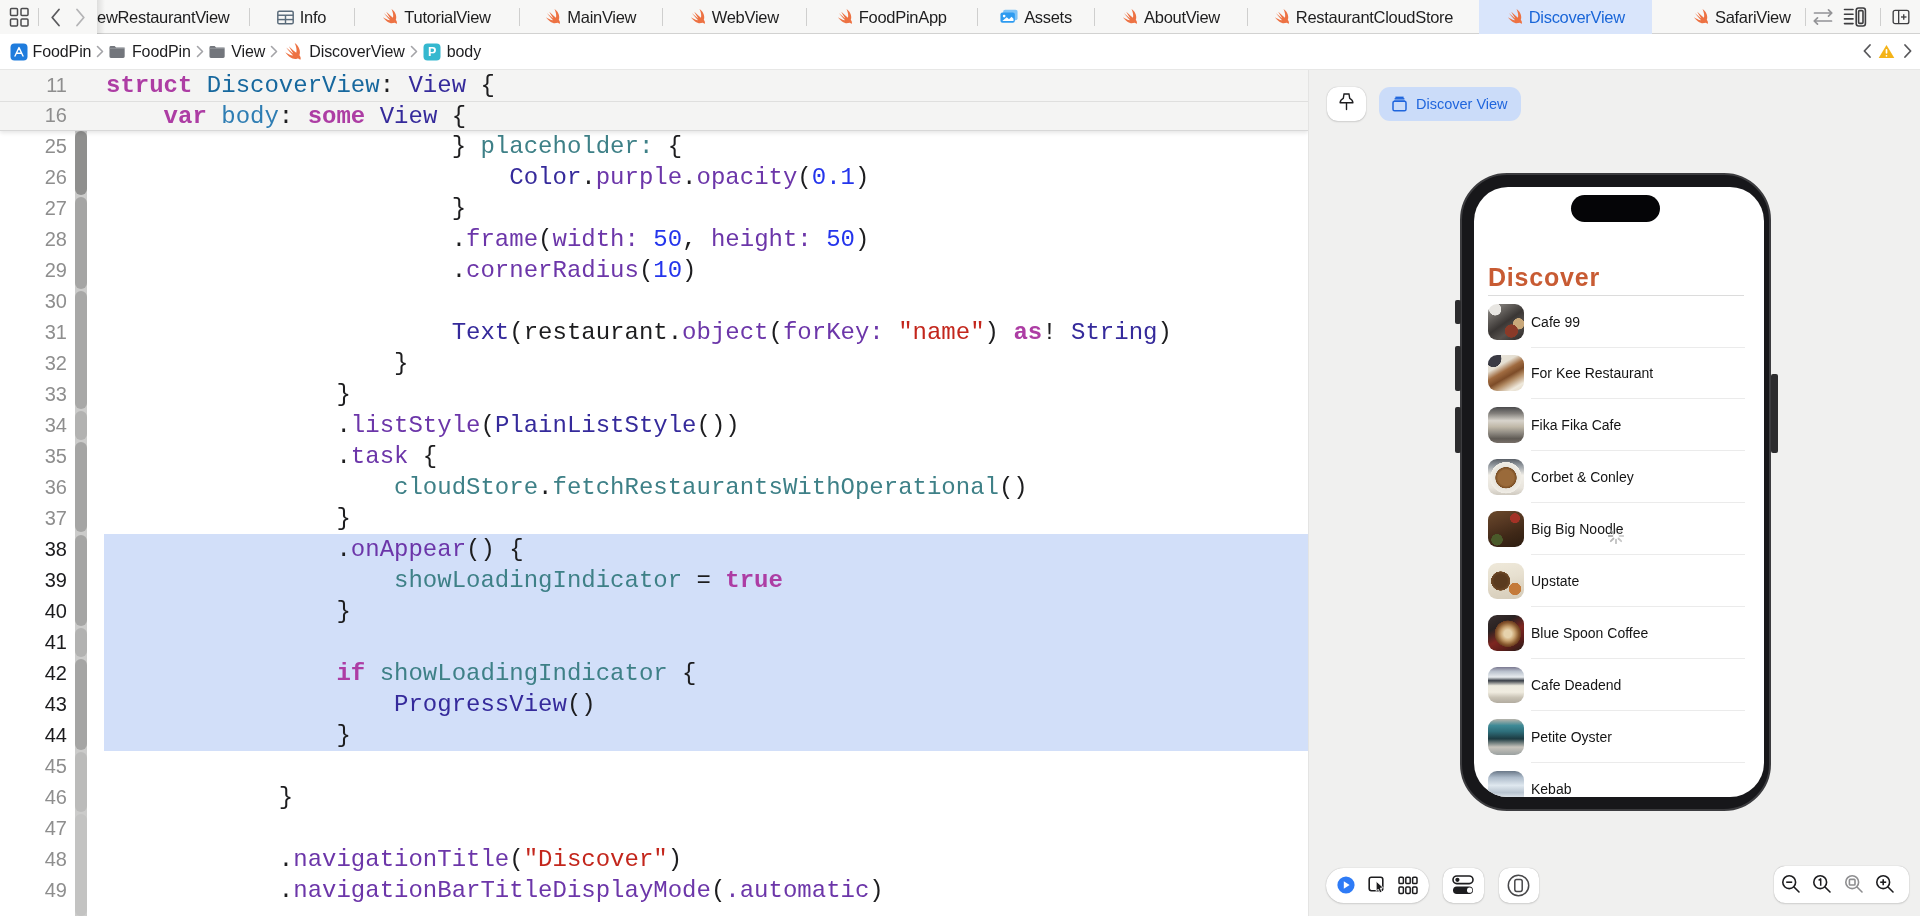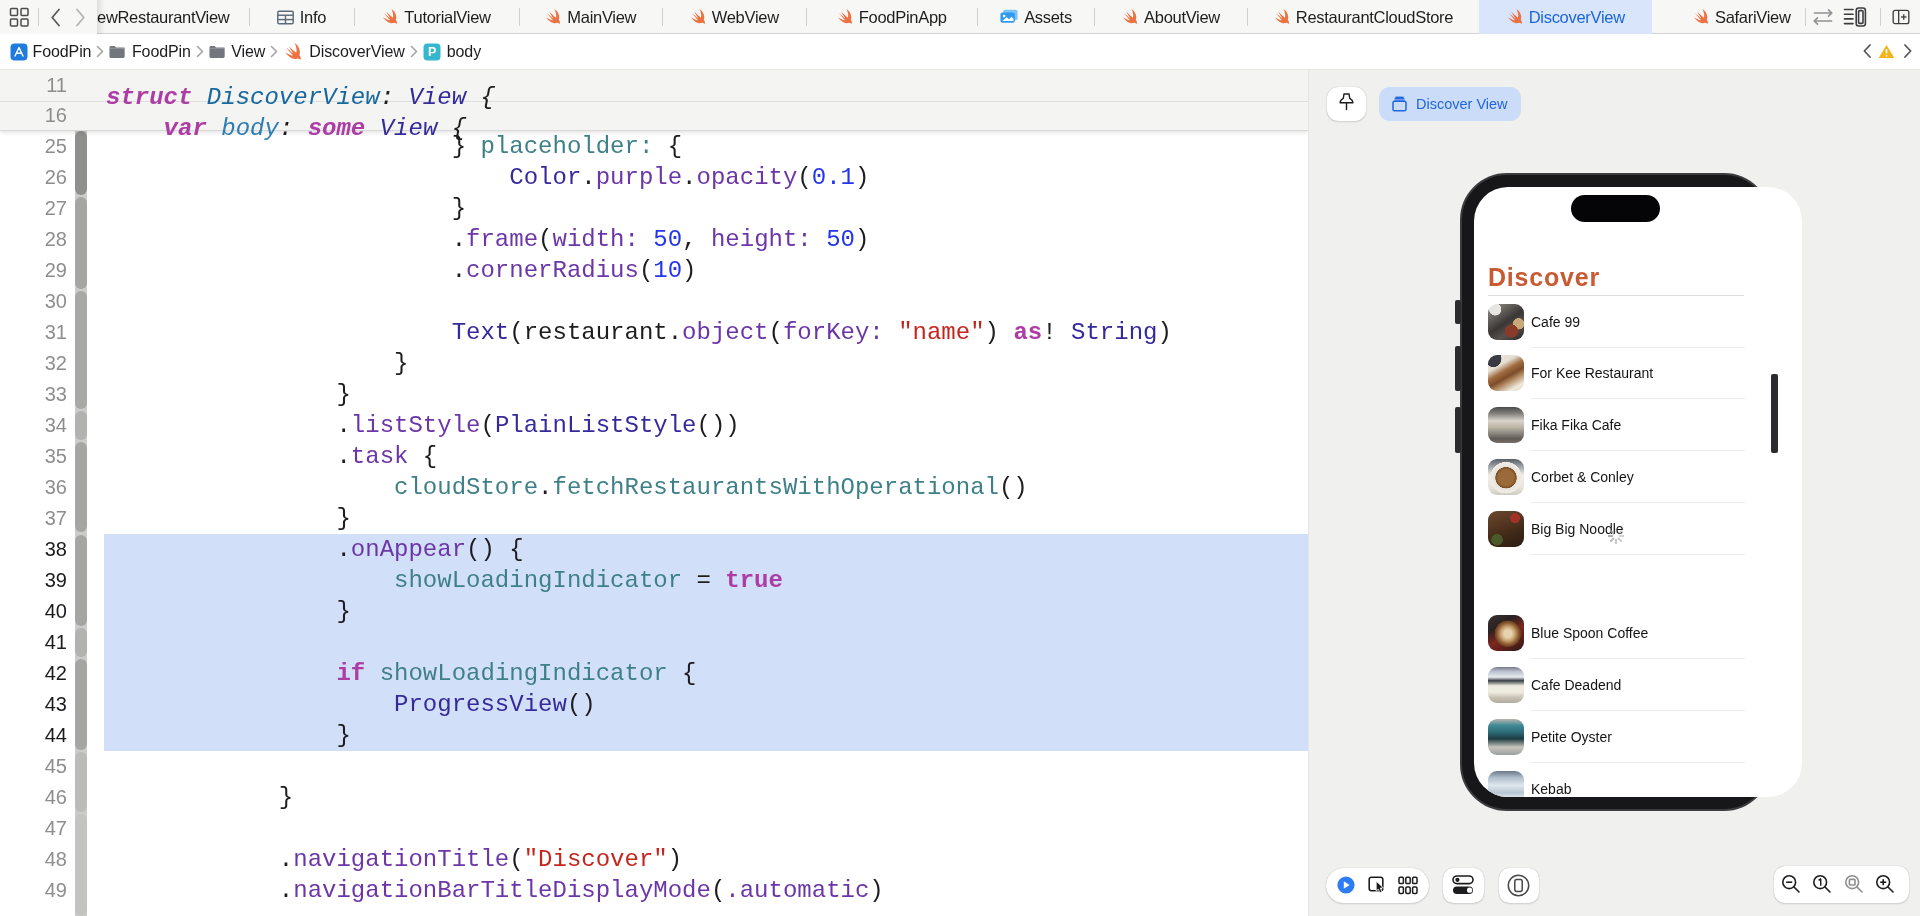--- a/index.html
+++ b/index.html
@@ -36,21 +36,21 @@
     background:#f4f4f3; border-bottom:1px solid #d8d8d8;
     box-shadow:0 2px 4px rgba(0,0,0,0.10); }
   #hlblock { position:absolute; left:104px; top:464px; width:1204px; height:217px; background:#d2dff9; }
   .rib { position:absolute; left:75px; width:12px; border-radius:6px; }
   #canvas { position:absolute; left:1309px; top:70px; width:611px; height:846px;
     background:#f0f0ef; }
   .cbtn { position:absolute; background:#ffffff; border-radius:8px;
     box-shadow:0 0 1px rgba(0,0,0,0.3), 0 1px 2px rgba(0,0,0,0.12); }
   #phone { position:absolute; left:151px; top:103px; width:311px; height:638px;
     background:#17171a; border-radius:47px; border:2px solid #3c3c3f; }
-  #screen { position:absolute; left:12px; top:12px; width:328px; height:610px;
+  #screen { position:absolute; left:12px; top:12px; width:290px; height:610px;
     background:#ffffff; border-radius:34px; overflow:hidden; }
   #island { position:absolute; left:109px; top:20px; width:89px; height:27px;
     background:#050507; border-radius:14px; }
   .sidebtn { position:absolute; background:#2c2c2e; border-radius:2px; }
   .row { position:absolute; left:0; width:283px; height:52px; }
   .thumb { position:absolute; left:14px; top:8px; width:36px; height:36px; border-radius:9px; }
   .rlabel { position:absolute; left:57px; top:0; height:52px; display:flex; align-items:center;
     font-size:14px; color:#141414; letter-spacing:0; }
   .rsep { position:absolute; left:57px; bottom:0; width:214px; height:1px; background:#ebebeb; }
 </style>
@@ -294,21 +294,21 @@
                 }
 
             }
 
             .<span class="m">navigationTitle</span>(<span class="s">"Discover"</span>)
             .<span class="m">navigationBarTitleDisplayMode</span>(<span class="m">.automatic</span>)</pre>
     <div id="stickies">
       <div style="position:absolute;left:0;top:31px;width:1308px;height:1px;background:#dfdfde;"></div>
       <div class="lnum" style="top:0">11</div>
       <div class="lnum" style="top:30px">16</div>
-      <pre class="code" style="left:106px; top:12px;font-style:italic;"><span class="k">struct</span> <span class="d">DiscoverView</span>: <span class="t">View</span> {
+      <pre class="code" style="left:106px; top:0;"><span class="k">struct</span> <span class="d">DiscoverView</span>: <span class="t">View</span> {
     <span class="k">var</span> <span class="b">body</span>: <span class="k">some</span> <span class="t">View</span> {</pre>
     </div>
   </div>
   <div id="divider"></div>
   <div id="canvas">
     <div class="cbtn" style="left:18px;top:17px;width:39px;height:34px;border-radius:11px;">
         <svg width="15" height="21" viewBox="0 0 15 21" style="position:absolute;left:12px;top:6px">
           <g fill="none" stroke="#1d1d1f" stroke-width="1.4" stroke-linejoin="round">
             <path d="M4.4 1 h6.2 m-0.6 0 l0.7 4.3 c1.9 0.9 3 2.4 3.2 4.4 h-12.8 c0.2-2 1.3-3.5 3.2-4.4 l0.7-4.3"></path>
             <line x1="7.5" y1="9.9" x2="7.5" y2="16.5" stroke-linecap="round"></line>
@@ -347,20 +347,25 @@
         <div class="rsep"></div>
       </div>
       <div class="row" style="top:264.2px">
         <div class="thumb" style="background:radial-gradient(circle at 50% 52%, #9a6a3a 0 30%, #7a4e24 40%, #e8e4dc 42%, #f0ede6 60%, transparent 61%),linear-gradient(180deg, #5a5f66 0%, #9aa0a6 20%, #f2efe8 45%, #e8e4dc 80%, #cfcac0 100%)"></div>
         <div class="rlabel">Corbet &amp; Conley</div>
         <div class="rsep"></div>
       </div>
       <div class="row" style="top:316.1px">
         <div class="thumb" style="background:radial-gradient(circle at 75% 20%, #a33226 0 12%, transparent 13%),radial-gradient(circle at 25% 80%, #4a5a2a 0 14%, transparent 15%),linear-gradient(160deg, #6b4a2c 0%, #553722 35%, #3f2817 65%, #2c1c10 100%)"></div>
         <div class="rlabel">Big Big Noodle</div>
+        <div class="rsep"></div>
+      </div>
+      <div class="row" style="top:368.0px">
+        <div class="thumb" style="background:radial-gradient(circle at 35% 50%, #5a3a1e 0 22%, #6e4826 32%, transparent 33%),radial-gradient(circle at 75% 72%, #c47a3a 0 16%, transparent 17%),linear-gradient(170deg, #efe9da 0%, #e7e0d0 40%, #ddd4c2 70%, #d5ccba 100%)"></div>
+        <div class="rlabel">Upstate</div>
         <div class="rsep"></div>
       </div>
       <div class="row" style="top:419.9px">
         <div class="thumb" style="background:radial-gradient(circle at 55% 52%, #e6d2ac 0 14%, #c8a270 26%, #8a5a30 40%, #6b3c20 48%, transparent 49%),linear-gradient(150deg, #3a3030 0%, #2a2222 30%, #7e2620 55%, #5e1e1a 75%, #241c1a 100%)"></div>
         <div class="rlabel">Blue Spoon Coffee</div>
         <div class="rsep"></div>
       </div>
       <div class="row" style="top:523.7px">
         <div class="thumb" style="background:linear-gradient(180deg, #b8b4ac 0%, #3f8a96 18%, #2e6e7a 35%, #1d3b42 55%, #c8c4bc 78%, #9aa0a0 100%)"></div>
         <div class="rlabel">Petite Oyster</div>

